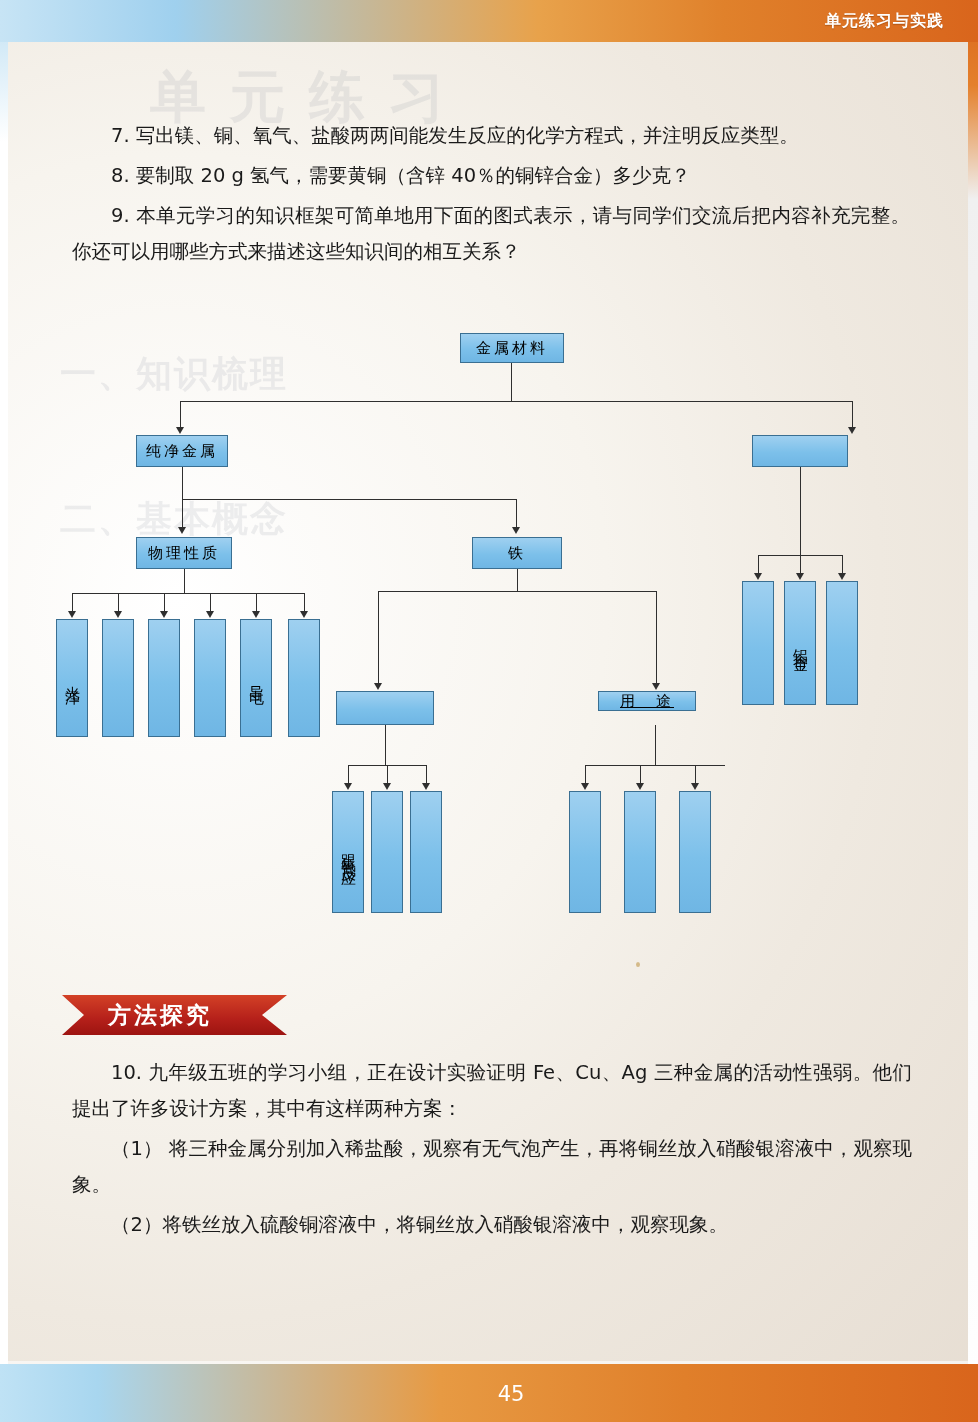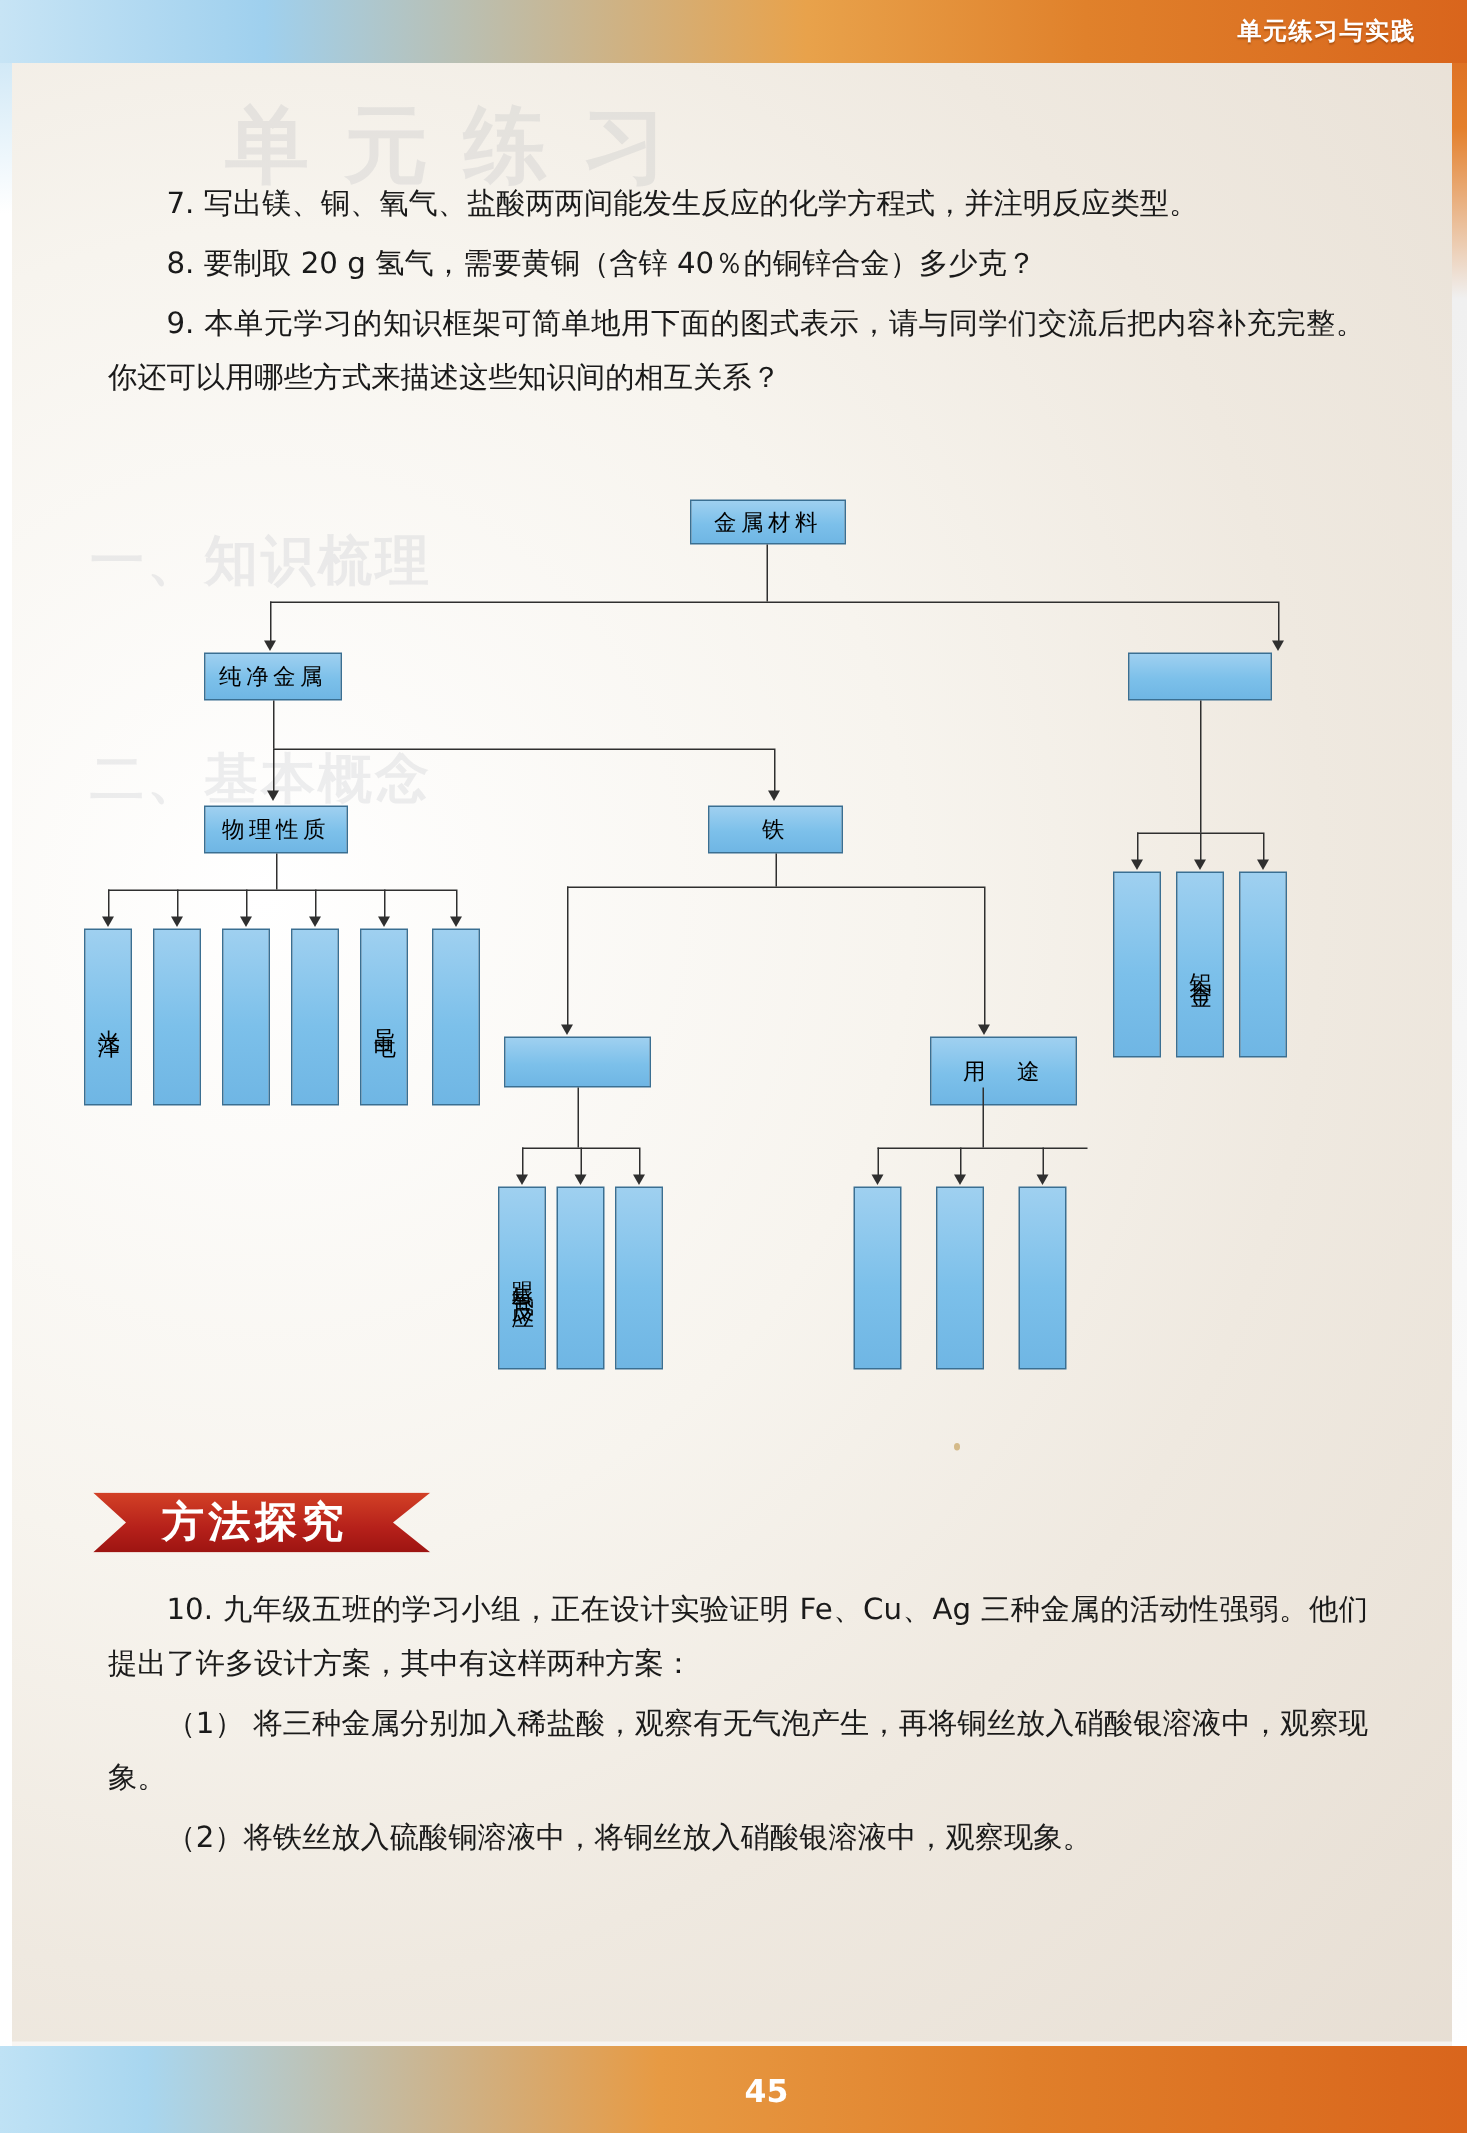--- a/index.html
+++ b/index.html
@@ -83,34 +83,34 @@
   .ribbon{
     position:absolute;left:62px;top:995px;width:240px;height:40px;
   }
   .ribbon-shape{
     position:absolute;left:0;top:0;width:230px;height:40px;
     background:linear-gradient(180deg,#d34126 0%,#b5201a 60%,#9d1411 100%);
     clip-path:polygon(0 0, 225px 0, 200px 20px, 225px 40px, 0 40px, 22px 20px);
   }
   .ribbon-text{
     position:absolute;left:46px;top:0;height:40px;display:flex;align-items:center;
-    color:#ffffff;font-size:28px;font-weight:bold;letter-spacing:3px;
+    color:#ffffff;font-size:23px;font-weight:bold;letter-spacing:3px;
   }
   .body-text2{
     position:absolute;left:72px;top:1055px;width:840px;
     font-size:19.5px;line-height:36px;color:#1a1a1a;
   }
   
   .footer{
     position:absolute;left:0;bottom:0;width:978px;height:58px;
     background:linear-gradient(90deg,#bfe2f5 0%,#a8d6ef 10%,#e79a43 45%,#e07f2a 70%,#d9651c 100%);
   }
   .page-num{
     position:absolute;left:0;right:0;bottom:16px;text-align:center;
-    color:#ffffff;font-size:21px;font-weight:bold;margin-left:44px;
+    color:#ffffff;font-size:21px;font-weight:normal;margin-left:44px;
   }
   .footline{
     position:absolute;left:0;bottom:58px;width:978px;height:3px;background:#ffffff;opacity:.6;
   }
   .speck{position:absolute;width:4px;height:5px;background:#c9a86a;border-radius:50%;opacity:.75;}
 </style>
 </head>
 <body>
 
 <div class="page">
@@ -181,21 +181,21 @@
     <div class="node v" style="left:248px;top:294px;width:32px;height:118px;"></div>
 
     <div class="line vline" style="left:477px;top:244px;height:22px;"></div>
     <div class="line hline" style="left:338px;top:266px;width:278px;"></div>
     <div class="line vline" style="left:338px;top:266px;height:96px;"></div>
     <div class="line vline" style="left:616px;top:266px;height:96px;"></div>
     <div class="arrow" style="left:334px;top:358px;"></div>
     <div class="arrow" style="left:612px;top:358px;"></div>
 
     <div class="node" style="left:296px;top:366px;width:98px;height:34px;"></div>
-    <div class="node" style="left:580px;top:366px;width:98px;height:46px;">用　途</div>
+    <div class="node" style="left:558px;top:366px;width:98px;height:20px;text-decoration:underline;">用　途</div>
 
     <div class="line vline" style="left:345px;top:400px;height:40px;"></div>
     <div class="line hline" style="left:308px;top:440px;width:78px;"></div>
     <div class="line vline" style="left:308px;top:440px;height:22px;"></div>
     <div class="line vline" style="left:347px;top:440px;height:22px;"></div>
     <div class="line vline" style="left:386px;top:440px;height:22px;"></div>
     <div class="arrow" style="left:304px;top:458px;"></div>
     <div class="arrow" style="left:343px;top:458px;"></div>
     <div class="arrow" style="left:382px;top:458px;"></div>
 

